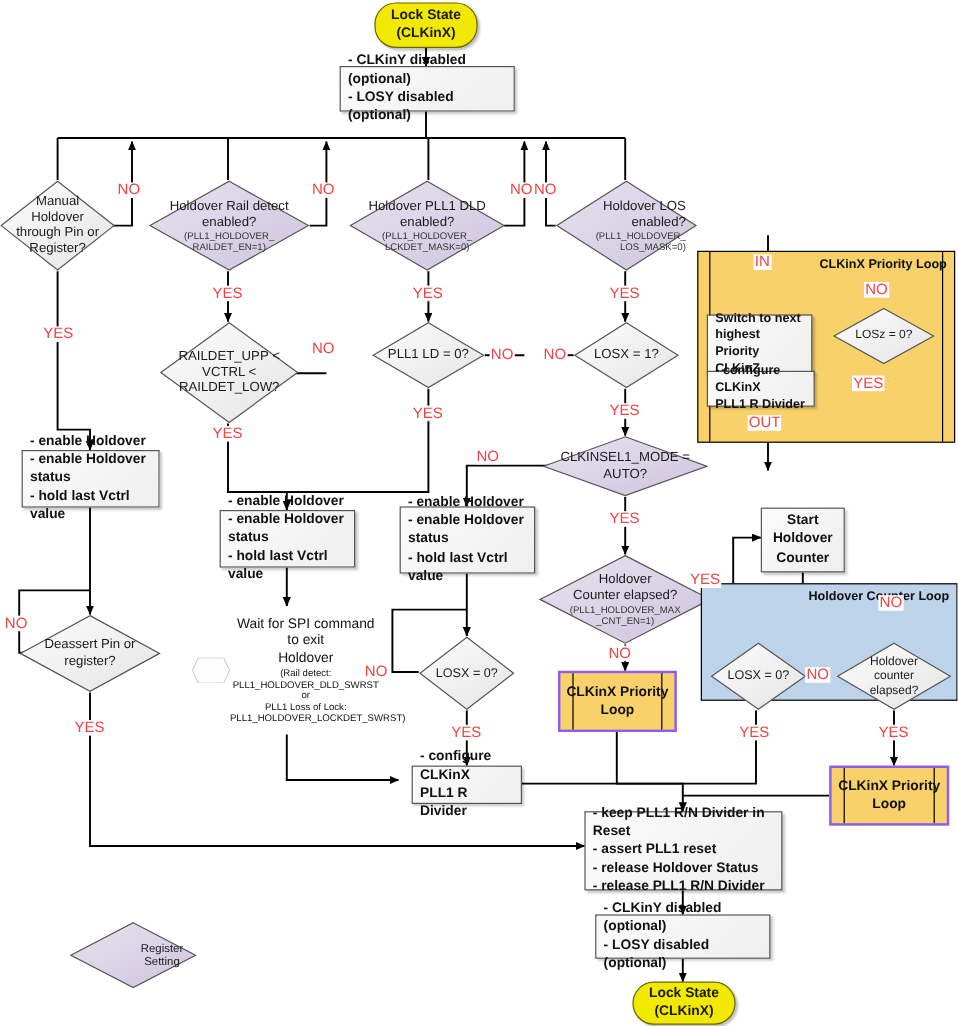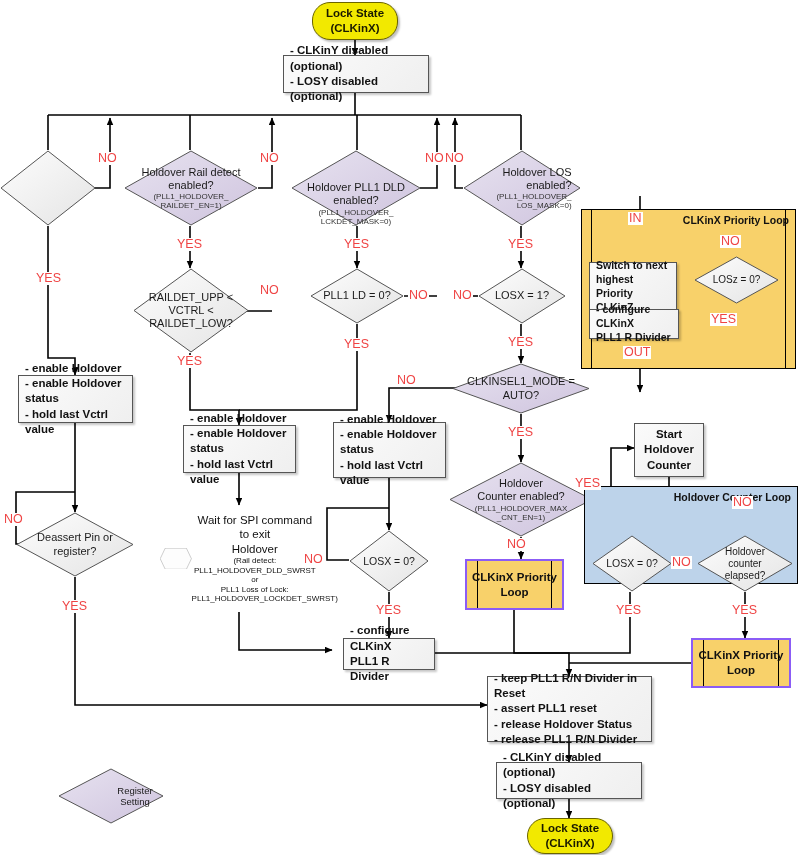--- a/index.html
+++ b/index.html
@@ -155,20 +155,21 @@
   <div class="node dia" style="left:0px;top:150px;width:96px;height:76px;">
     <svg class="shape" viewBox="0 0 96 76" preserveAspectRatio="none">
       <defs>
           <linearGradient id="gGray" x1="0" y1="0" x2="1" y2="1">
         <stop offset="0" stop-color="#fdfdfd"></stop>
             <stop offset="1" stop-color="#e4e4e4"></stop>
           </linearGradient>
         </defs>
       <polygon points="48,1 95,38 48,75 1,38" fill="url(#gGray)" stroke="#555" stroke-width="1"></polygon>
     </svg>
+    <div class="txt">Manual Holdover through Pin or Register?</div>
   </div>
 
   <div class="node dia" style="left:124px;top:150px;width:134px;height:76px;">
     <svg class="shape" viewBox="0 0 134 76" preserveAspectRatio="none">
       <defs>
           <linearGradient id="gPurp" x1="0" y1="0" x2="1" y2="1">
         <stop offset="0" stop-color="#e7e2f0"></stop>
             <stop offset="1" stop-color="#cfc4de"></stop>
           </linearGradient>
         </defs>
@@ -185,21 +186,21 @@
     <svg class="shape" viewBox="0 0 116 85" preserveAspectRatio="none">
       <polygon points="58,1 115,42.5 58,84 1,42.5" fill="url(#gGray)" stroke="#555" stroke-width="1"></polygon>
     </svg>
     <div class="txt" style="width:86%;">
       <span>RAILDET_UPP &lt;</span><br>
       <span>VCTRL &lt;</span><br>
       <span>RAILDET_LOW?</span>
     </div>
   </div>
 
-  <div class="node dia" style="left:291px;top:150px;width:130px;height:76px;align-items:flex-end;">
+  <div class="node dia" style="left:291px;top:150px;width:130px;height:76px;">
     <svg class="shape" viewBox="0 0 130 76" preserveAspectRatio="none">
       <polygon points="65,1 129,38 65,75 1,38" fill="url(#gPurp)" stroke="#555" stroke-width="1"></polygon>
     </svg>
     <div class="txt" style="width:84%;">
       <span>Holdover PLL1 DLD enabled?</span>
       <span class="sub">(PLL1_HOLDOVER_</span>
       <span class="sub">LCKDET_MASK=0)</span>
     </div>
   </div>
 
@@ -289,21 +290,21 @@
       <span>AUTO?</span>
     </div>
   </div>
 
   <div class="node dia" style="left:449px;top:462px;width:144px;height:75px;">
     <svg class="shape" viewBox="0 0 144 75" preserveAspectRatio="none">
       <polygon points="72,1 143,37.5 72,74 1,37.5" fill="url(#gPurp)" stroke="#555" stroke-width="1"></polygon>
     </svg>
     <div class="txt" style="width:86%;">
       <span>Holdover</span><br>
-      <span>Counter enabled?</span>
+      <span>Counter elapsed?</span>
       <span class="sub">(PLL1_HOLDOVER_MAX</span>
       <span class="sub">_CNT_EN=1)</span>
     </div>
   </div>
 
   <div class="node loopbox" style="left:465px;top:559px;width:99px;height:51px;">
     <div class="inner"></div>
     <div class="txt">
       <span>CLKinX Priority</span><br>
       <span>Loop</span>

